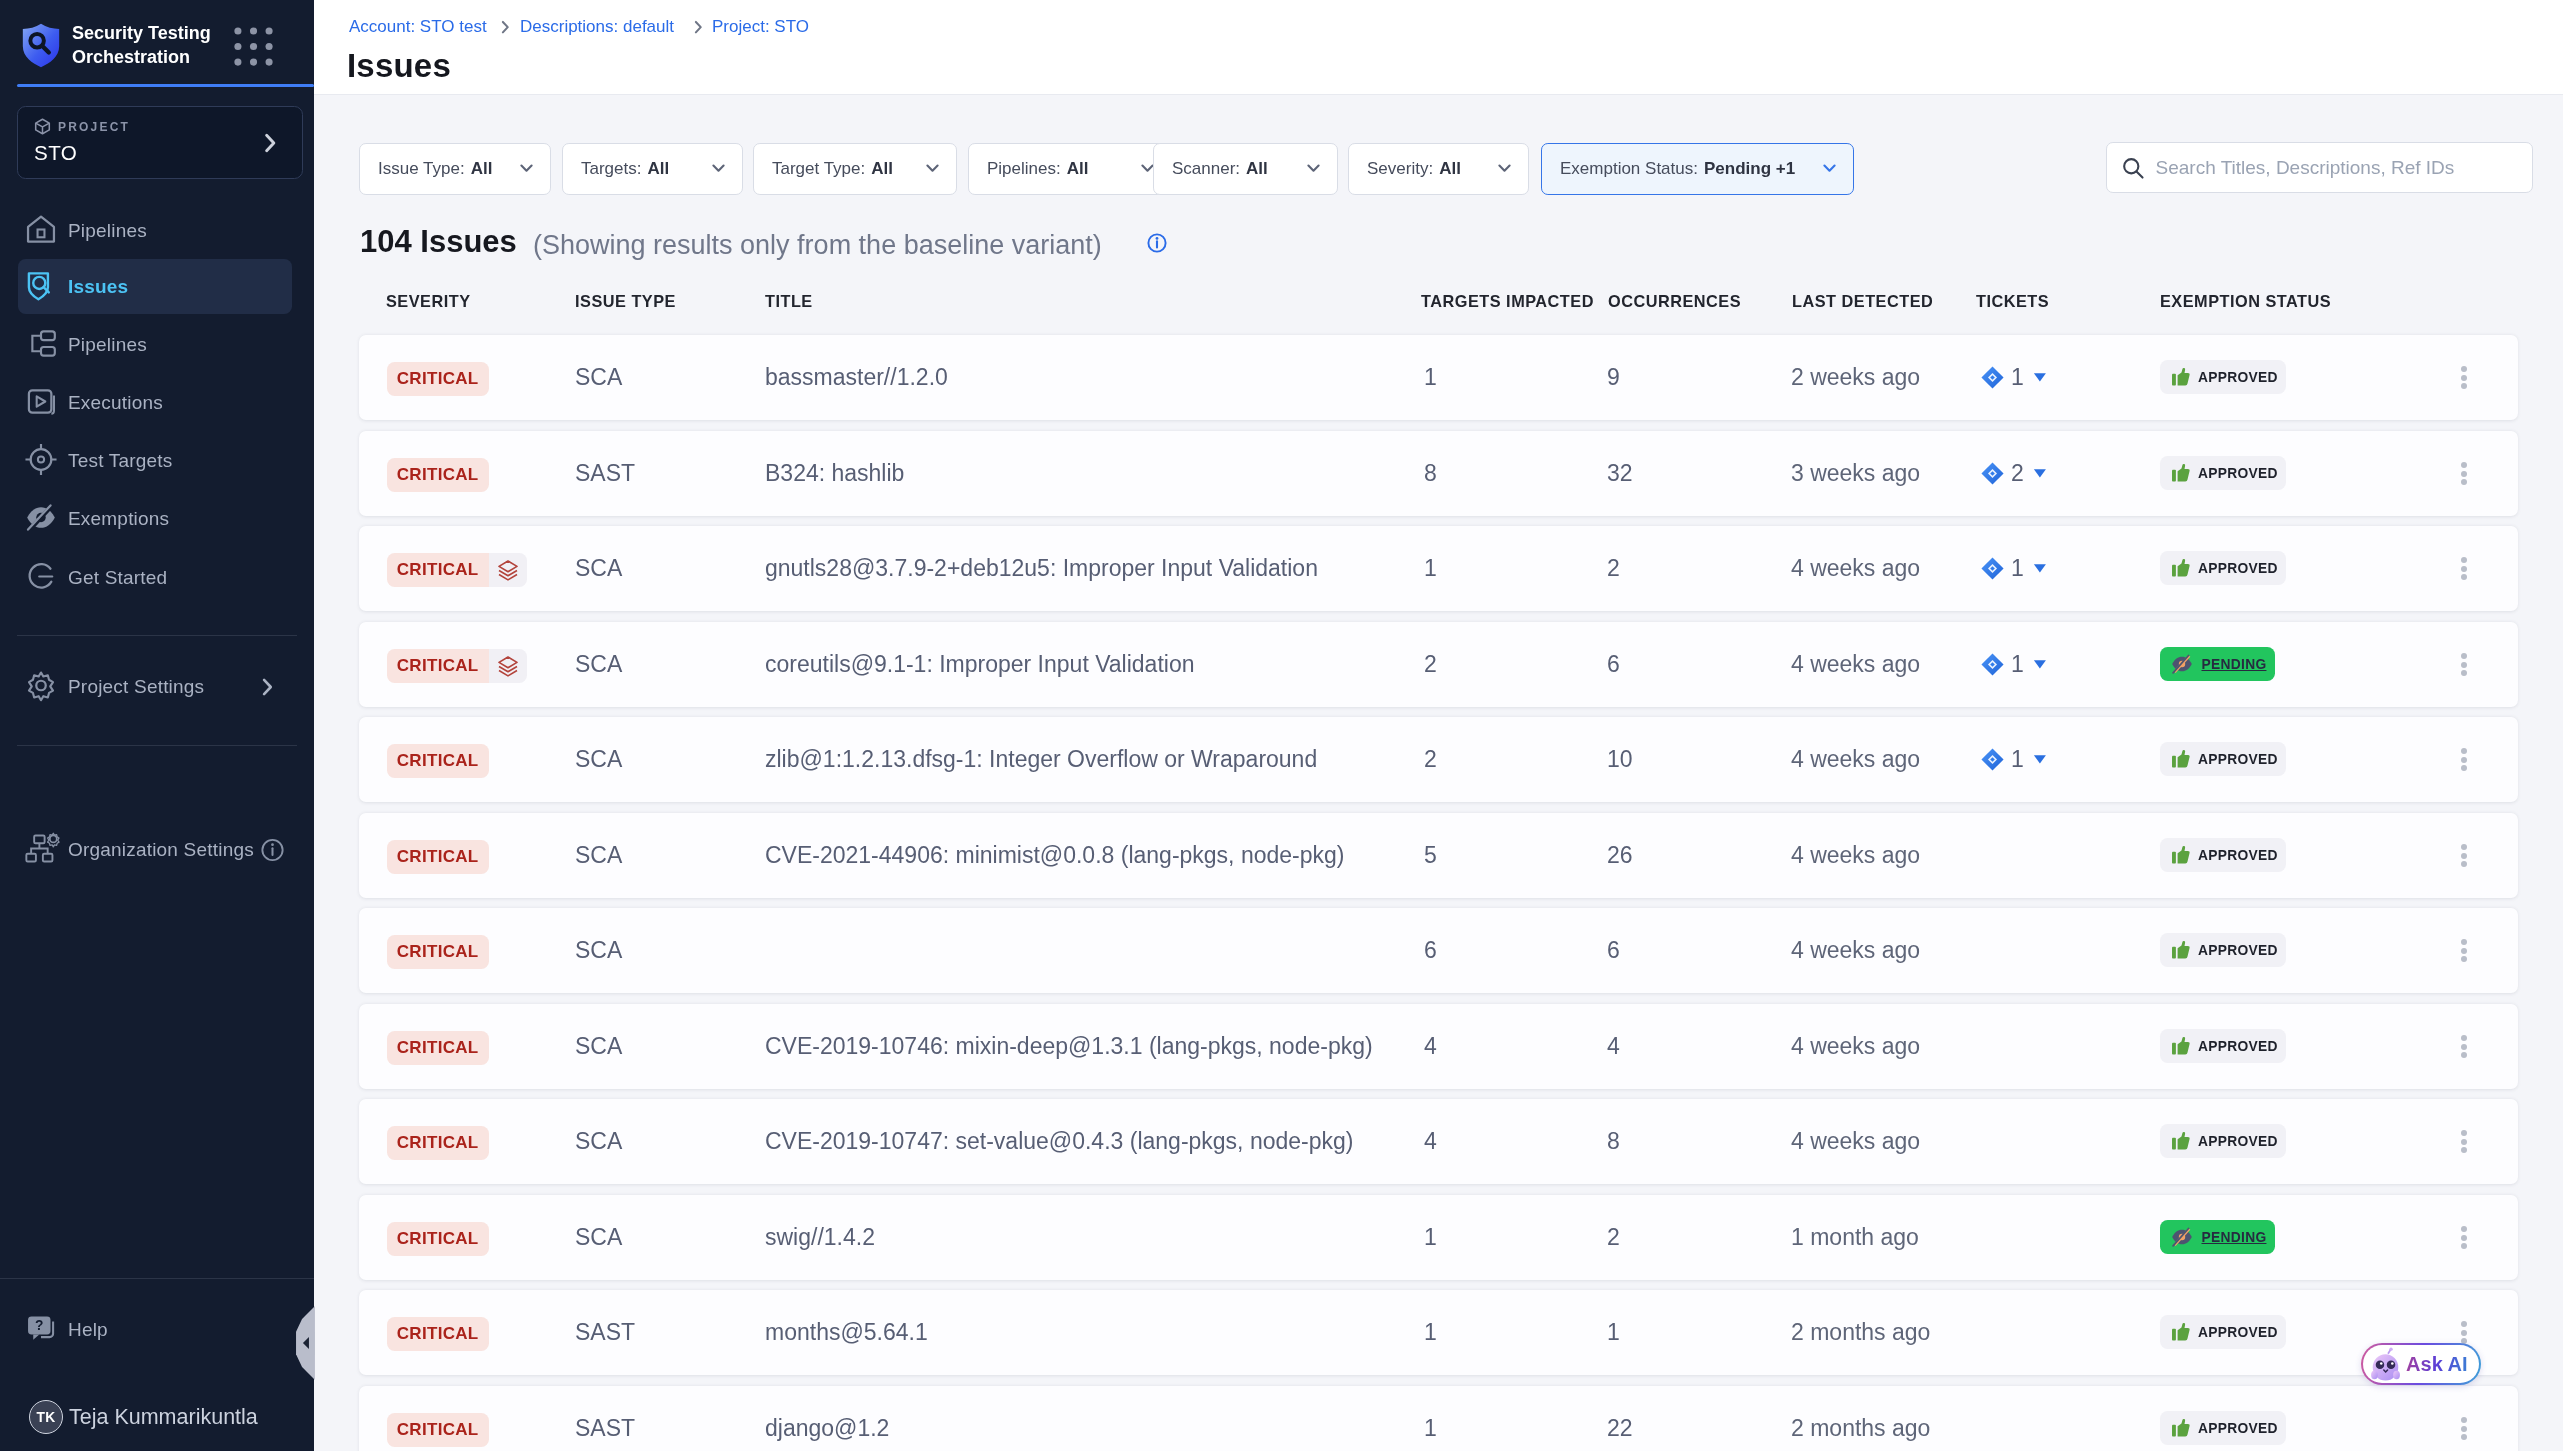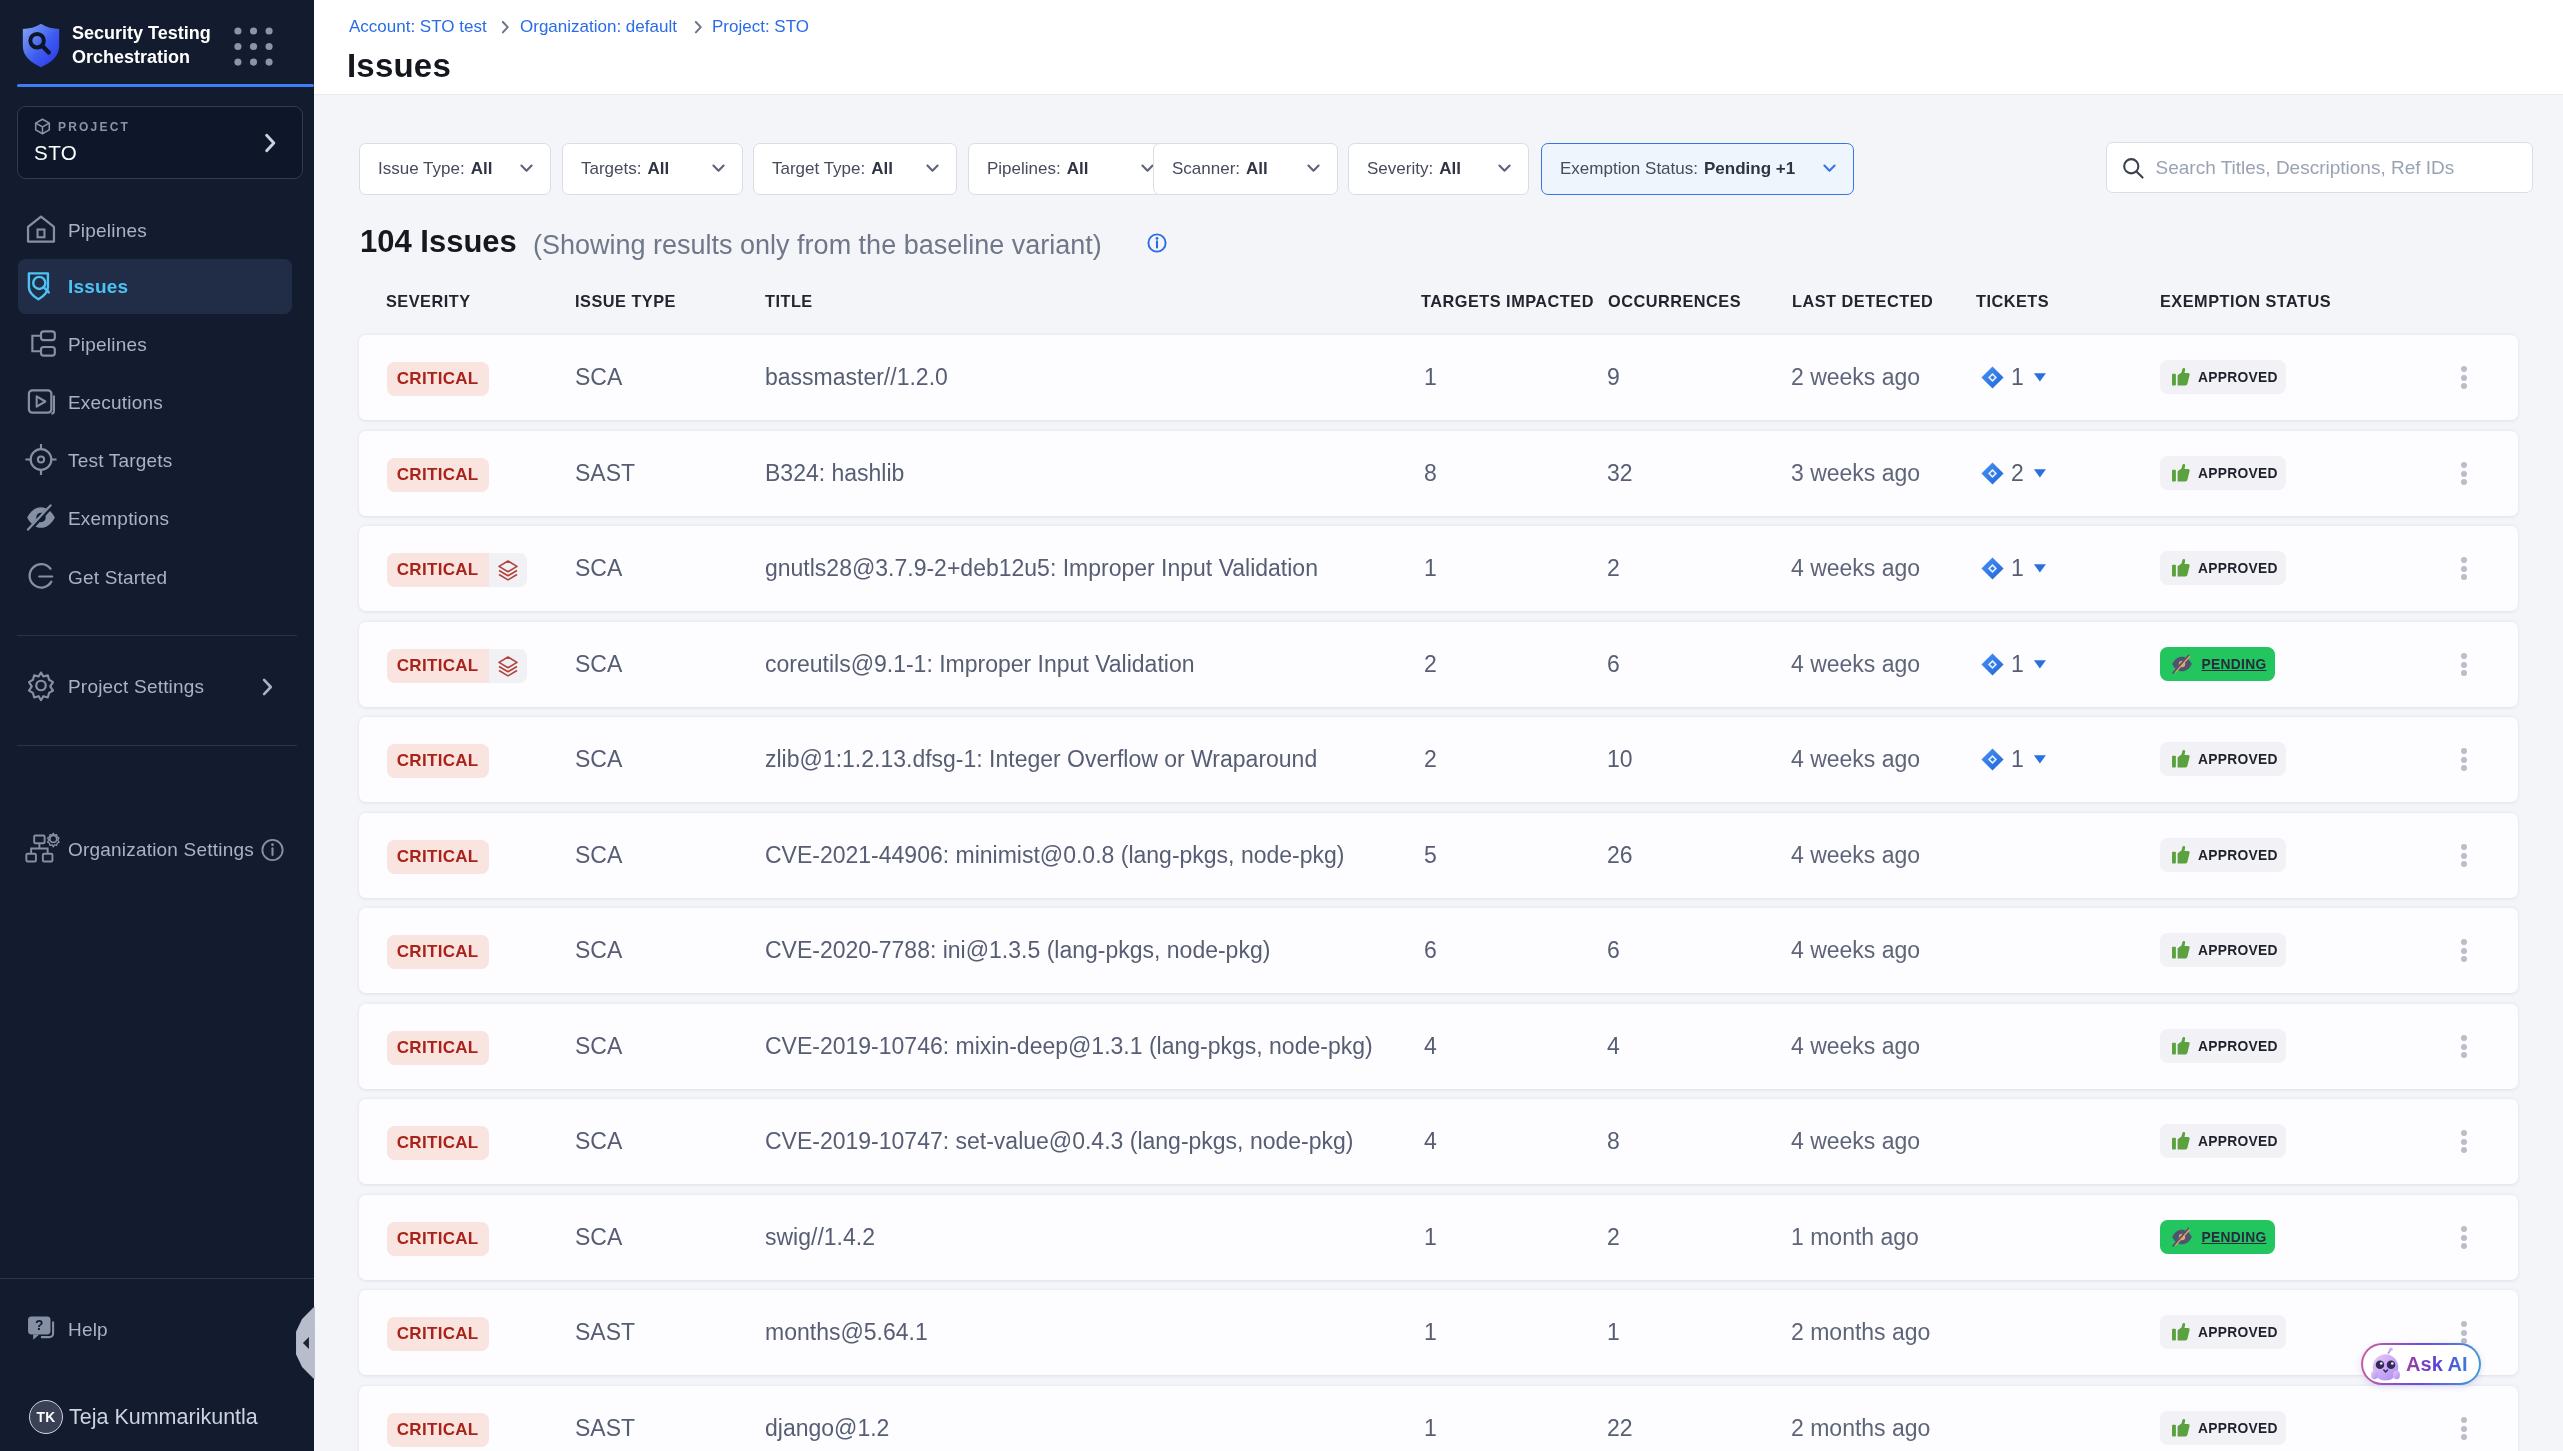--- a/index.html
+++ b/index.html
@@ -22,21 +22,21 @@
 .dots{position:absolute;left:2102px;top:0;height:85px;display:flex;flex-direction:column;justify-content:center;gap:2.6px;}
 .dots i{width:6px;height:6px;border-radius:50%;background:#b9bec9;display:block;}
 .fbtn{position:absolute;top:143px;height:52px;background:#fff;border:1.3px solid #d9dde6;border-radius:6.9px;display:flex;align-items:center;padding:0 18px;font-size:17px;color:#464c5c;white-space:nowrap;}
 .fbtn b{margin-left:6px;color:#2f3442;}
 .fbtn .cv{position:absolute;right:15.5px;top:50%;transform:translateY(-50%);height:19px;}
 .hdr{position:absolute;top:277px;height:48px;display:flex;align-items:center;font-size:16.3px;font-weight:bold;color:#22252e;letter-spacing:0.5px;}
 </style></head><body>
 
 <div class="abs" style="left:314px;top:0;width:2249px;height:95px;background:#ffffff;border-bottom:0.9px solid #e8eaf0;"></div>
 <div class="abs" style="left:349px;top:17px;font-size:17px;color:#2a6be8;white-space:nowrap;">Account: STO test</div>
-<div class="abs" style="left:520px;top:17px;font-size:17px;color:#2a6be8;white-space:nowrap;">Organization: default</div>
+<div class="abs" style="left:520px;top:17px;font-size:17px;color:#2a6be8;white-space:nowrap;">Descriptions: default</div>
 <div class="abs" style="left:712px;top:17px;font-size:17px;color:#2a6be8;white-space:nowrap;">Project: STO</div>
 <div class="abs" style="left:497px;top:19px;"><svg width="16.3" height="16.3" viewBox="0 0 19 19" style="">
       <path d="M6.84 3.42 L12.540000000000001 9.5 L6.84 15.579999999999998" fill="none" stroke="#6f7686" stroke-width="2.4" stroke-linecap="round" stroke-linejoin="round"></path>
     </svg></div>
 <div class="abs" style="left:690px;top:19px;"><svg width="16.3" height="16.3" viewBox="0 0 19 19" style="">
       <path d="M6.84 3.42 L12.540000000000001 9.5 L6.84 15.579999999999998" fill="none" stroke="#6f7686" stroke-width="2.4" stroke-linecap="round" stroke-linejoin="round"></path>
     </svg></div>
 <div class="abs" style="left:347px;top:47px;font-size:33px;font-weight:bold;color:#15171e;letter-spacing:0.2px;">Issues</div>
 <div class="fbtn" style="left:359px;width:192px;">Issue Type:<b>All</b><span class="cv"><svg width="17" height="17" viewBox="0 0 20 20" style="">
         <path d="M4.0 7.199999999999999 L10.0 13.200000000000001 L16.0 7.199999999999999" fill="none" stroke="#5d6477" stroke-width="2.5" stroke-linecap="round" stroke-linejoin="round"></path>
@@ -304,21 +304,20 @@
       <i></i>
       <i></i>
       <i></i>
     </div>
 </div>
 <div class="card" style="top:908px;">
 <div class="badge-crit">
       <div class="bc-main">CRITICAL</div>
     </div>
 <div class="cell" style="left:216px;">SCA</div>
-<div class="cell" style="left:406px;">CVE-2020-7788: ini@1.3.5 (lang-pkgs, node-pkg)</div>
 <div class="cell" style="left:1065px;">6</div>
 <div class="cell" style="left:1248px;">6</div>
 <div class="cell" style="left:1432px;color:#5e6578;">4 weeks ago</div>
 <div class="status st-a"><svg width="22.4" height="22.4" viewBox="0 0 26 26" style="">
         <rect x="3.5" y="9" width="4.5" height="13.5" rx="1" fill="#5ba23f"></rect>
         <path d="M10 22.5 V10.8 l4.5-3.2 1.1-4.1 a1.6 1.6 0 0 1 3.1 .8 L18 8.1 h3.8 a2.1 2.1 0 0 1 2 2.7 l-2.3 9.4 a2.7 2.7 0 0 1 -2.6 2.3 Z" fill="#5ba23f"></path>
       </svg>APPROVED</div>
 <div class="dots">
       <i></i>
       <i></i>

